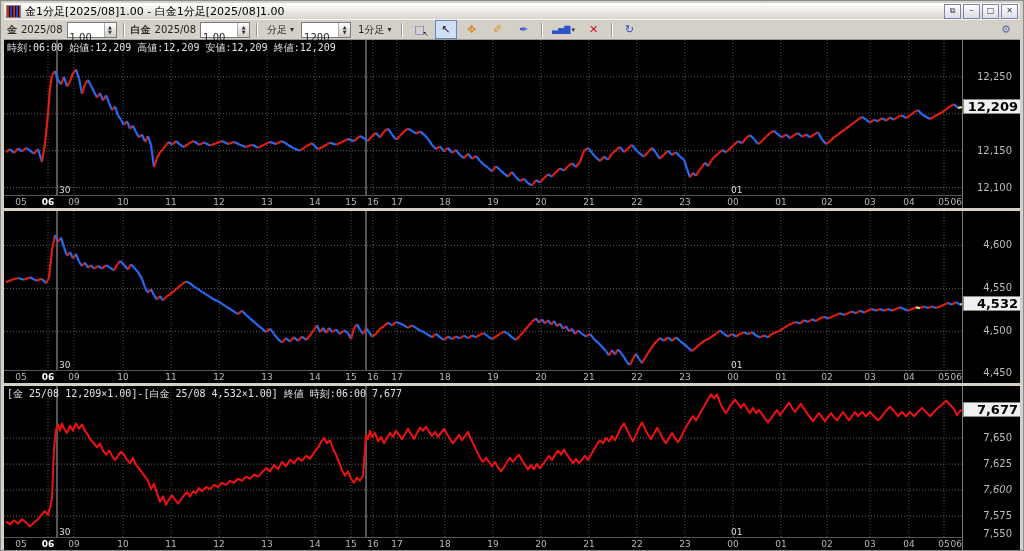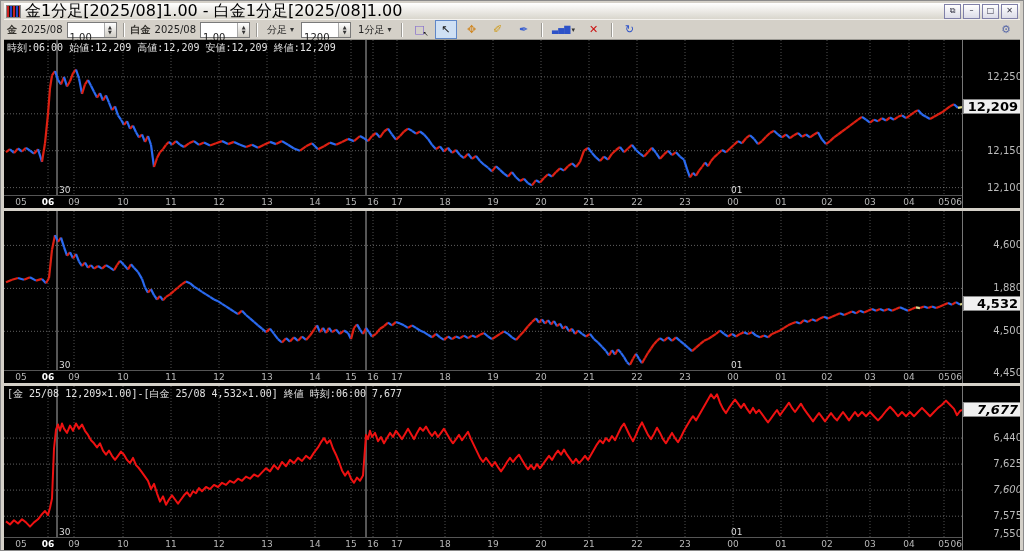--- a/index.html
+++ b/index.html
@@ -3,21 +3,21 @@
 <meta charset="utf-8">
 <style>
   html,body{margin:0;padding:0;background:#808080;font-family:"DejaVu Sans",sans-serif;}
   .window{position:relative;width:1024px;height:551px;background:#d4d0c8;box-sizing:border-box;
           border:1px solid #8a8a8a;overflow:hidden;}
   
   .titlebar{height:16px;margin:2px 3px 0 3px;display:flex;align-items:center;gap:4px;
             background:linear-gradient(#ffffff,#d9d6cd);padding:0 2px;}
   .app-icon{width:13px;height:11px;display:inline-block;border:1px solid #888;background:
     repeating-linear-gradient(90deg,#c22 0 2px,#111 2px 3px,#24c 3px 5px,#111 5px 6px);}
-  .title-text{font-size:16px;color:#000;white-space:nowrap;flex:1;}
+  .title-text{font-size:11px;color:#000;white-space:nowrap;flex:1;}
   .winbtns{display:flex;gap:2px;}
   .winbtn{width:15px;height:13px;border:1px solid #8080a8;background:linear-gradient(#ffffff,#dcdce8);
           font-size:8px;line-height:11px;text-align:center;color:#334;cursor:default;}
   
   .toolbar{height:19px;margin:0 3px;display:flex;align-items:center;gap:4px;background:#d4d0c8;
            border-top:1px solid #f4f2ee;border-bottom:1px solid #9c9a94;padding:0 3px;font-size:10px;color:#222;}
   .tsep{width:1px;height:14px;background:#9c9a94;border-right:1px solid #fff;margin:0 2px;}
   .sym{font-weight:bold;color:#33312c;}
   .spin{display:inline-flex;border:1px solid #7a7a7a;background:#fff;height:14px;align-items:stretch;}
   .spin .val{width:32px;font-size:10px;line-height:13px;padding:8px 2px;}
@@ -41,21 +41,21 @@
   .plot{position:relative;grid-row:1;grid-column:1;overflow:hidden;}
   .plot svg{position:absolute;left:0;top:0;}
   .info{position:absolute;left:3px;top:1px;font-size:10px;color:#e2e2e2;white-space:nowrap;
         font-family:"DejaVu Sans Mono","DejaVu Sans",monospace;z-index:3;}
   .datemark{position:absolute;bottom:0;font-size:9px;color:#dcdcdc;z-index:2;}
   .xaxis{position:relative;grid-row:2;grid-column:1;background:#000;border-top:1px solid #555;}
   .xtick{position:absolute;top:0;transform:translateX(-50%);font-size:9px;line-height:12px;color:#b8b8b8;}
   .xtick.hl{color:#ffffff;font-weight:bold;}
   .xtick.edge{transform:translateX(-100%);}
   .scale{position:relative;grid-row:1 / span 2;grid-column:2;background:#000;border-left:1px solid #777;}
-  .ylab{position:absolute;right:0;font-size:10px;color:#bcbcbc;white-space:nowrap;}
+  .ylab{position:absolute;right:10px;font-size:10px;color:#bcbcbc;white-space:nowrap;}
   .lastbox{position:absolute;left:0;right:0;height:15px;background:#f0f0f0;border:1px solid #888;
            box-sizing:border-box;font-size:13px;font-weight:bold;color:#000;text-align:right;
            padding-right:3px;line-height:13px;z-index:4;}
 </style>
 </head>
 <body>
 
 <div class="window">
 
   <div class="titlebar">
@@ -760,21 +760,21 @@
           <span class="xtick" style="left: 729px;">00</span>
           <span class="xtick" style="left: 777px;">01</span>
           <span class="xtick" style="left: 823px;">02</span>
           <span class="xtick" style="left: 866px;">03</span>
           <span class="xtick" style="left: 905px;">04</span>
           <span class="xtick" style="left: 940px;">05</span>
           <span class="xtick edge" style="left: 958px;">06</span>
         </div>
       <div class="scale">
           <span class="ylab" style="top: 28.3784px;">4,600</span>
-          <span class="ylab" style="top: 71.3514px;">1,880</span>
+          <span class="ylab" style="top: 71.3514px;">4,550</span>
           <span class="ylab" style="top: 114.324px;">4,500</span>
           <span class="ylab" style="top: 155.578px;">4,450</span>
           <div class="lastbox" style="top: 84.8216px;">4,532</div>
         </div>
     </div>
     <div class="panel p2">
       <div class="plot">
         <svg width="958" height="151" viewBox="0 0 958 151">
             <line x1="0" x2="958" y1="52.1" y2="52.1" stroke="#b0b0b0" stroke-width="1" stroke-opacity="0.55" stroke-dasharray="1 2"></line>
             <line x1="0" x2="958" y1="78.1" y2="78.1" stroke="#b0b0b0" stroke-width="1" stroke-opacity="0.55" stroke-dasharray="1 2"></line>
@@ -830,22 +830,22 @@
           <span class="xtick" style="left: 681px;">23</span>
           <span class="xtick" style="left: 729px;">00</span>
           <span class="xtick" style="left: 777px;">01</span>
           <span class="xtick" style="left: 823px;">02</span>
           <span class="xtick" style="left: 866px;">03</span>
           <span class="xtick" style="left: 905px;">04</span>
           <span class="xtick" style="left: 940px;">05</span>
           <span class="xtick edge" style="left: 958px;">06</span>
         </div>
       <div class="scale">
-          <span class="ylab" style="top: 46.069px;">6,440</span>
+          <span class="ylab" style="top: 46.069px;">7,650</span>
           <span class="ylab" style="top: 72.1034px;">7,625</span>
           <span class="ylab" style="top: 98.1379px; font-style: italic;">7,600</span>
           <span class="ylab" style="top: 124.172px;">7,575</span>
           <span class="ylab" style="top: 141.876px;">7,550</span>
-          <div class="lastbox" style="top: 15.9517px; font-style: italic;">7,677</div>
+          <div class="lastbox" style="top: 15.9517px;">7,677</div>
         </div>
     </div>
   </div>
 </div>
 
 </body></html>

